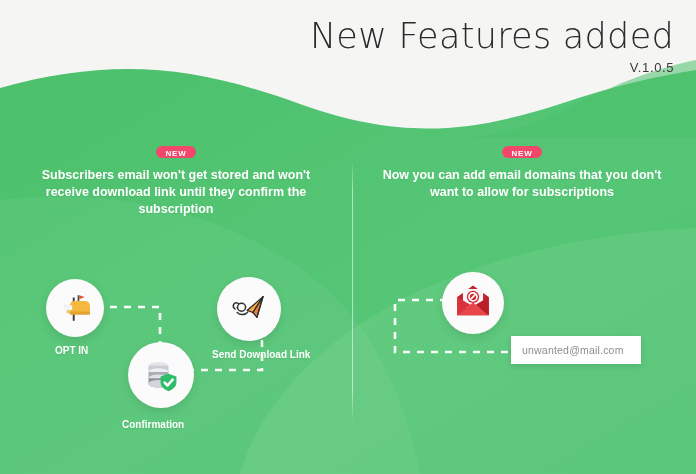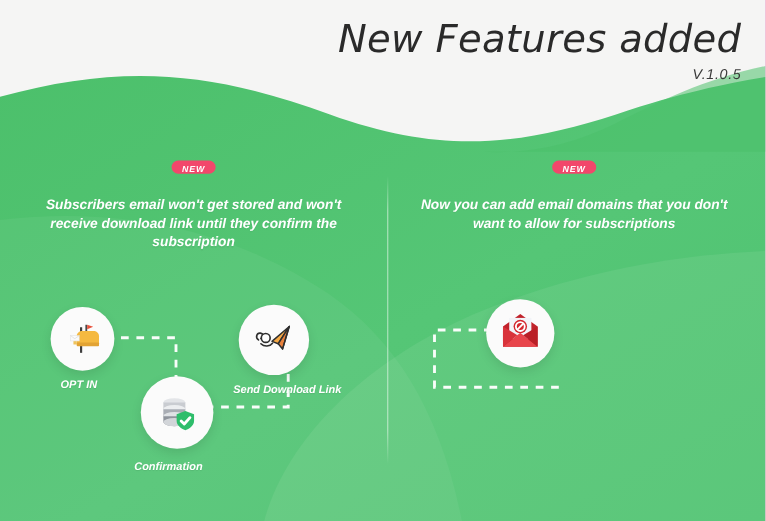--- a/index.html
+++ b/index.html
@@ -1,21 +1,21 @@
 <!DOCTYPE html>
 <html><head>
 <meta charset="utf-8">
 <style>
   html,body{margin:0;padding:0;}
   body{
     width:696px;height:474px;overflow:hidden;
     font-family:"Liberation Sans","DejaVu Sans",sans-serif;
     background:#f5f5f4;
   }
-  #stage{position:relative;width:696px;height:474px;overflow:hidden;background:#ec4899;font-style:italic;}
+  #stage{position:relative;width:696px;height:474px;overflow:hidden;background:#3b82f6;}
 
   
   .bg-svg{position:absolute;left:0;top:0;width:696px;height:474px;}
 
   
   .header{position:absolute;right:22px;top:14px;text-align:right;}
   .header-title{
     font-size:35px;color:#2a2a2a;font-weight:300;letter-spacing:.3px;
     line-height:44px;white-space:nowrap;
     font-family:"DejaVu Sans","Liberation Sans",sans-serif;
@@ -41,21 +41,21 @@
     font-size:8px;font-weight:bold;letter-spacing:.8px;
     padding:4px 9px 0 9px;border-radius:9px;line-height:8px;
   }
   .panel-title{
     text-align:center;color:#ffffff;font-weight:bold;
     font-size:21px;line-height:26px;margin-top:9px;letter-spacing:.1px;
     text-shadow:0 1px 1px rgba(0,0,0,.06);
   }
   .panel-desc{
     text-align:center;color:#ffffff;font-weight:bold;
-    font-size:12.5px;line-height:17px;margin-top:20px;padding:0 14px;
+    font-size:12.5px;line-height:17px;margin-top:9px;padding:0 14px;
     text-shadow:0 1px 1px rgba(0,0,0,.05);
   }
 
   
   .node{position:absolute;}
   .circle{
     border-radius:50%;background:#fbfbfb;
     box-shadow:0 4px 10px rgba(0,0,0,.10);
     display:flex;align-items:center;justify-content:center;
   }
@@ -179,14 +179,17 @@
         <circle cx="24" cy="17" r="7" fill="#d4262e"></circle>
         <circle cx="24" cy="17" r="4.6" fill="none" stroke="#ffffff" stroke-width="1.9"></circle>
         <line x1="20.9" y1="20.1" x2="27.1" y2="13.9" stroke="#ffffff" stroke-width="1.9"></line>
         <path d="M6,38 L24,23.5 L42,38 Z" fill="#e8454b"></path>
         <path d="M6,17 L6,38 L21,26 Z" fill="#d9333b"></path>
         <path d="M42,17 L42,38 L27,26 Z" fill="#ba1f27"></path>
       </svg>
     </div>
   </div>
 
+  <div class="email-input">
+    <span>unwanted@mail.com</span>
+  </div>
 
 </div>
 
 </body></html>

